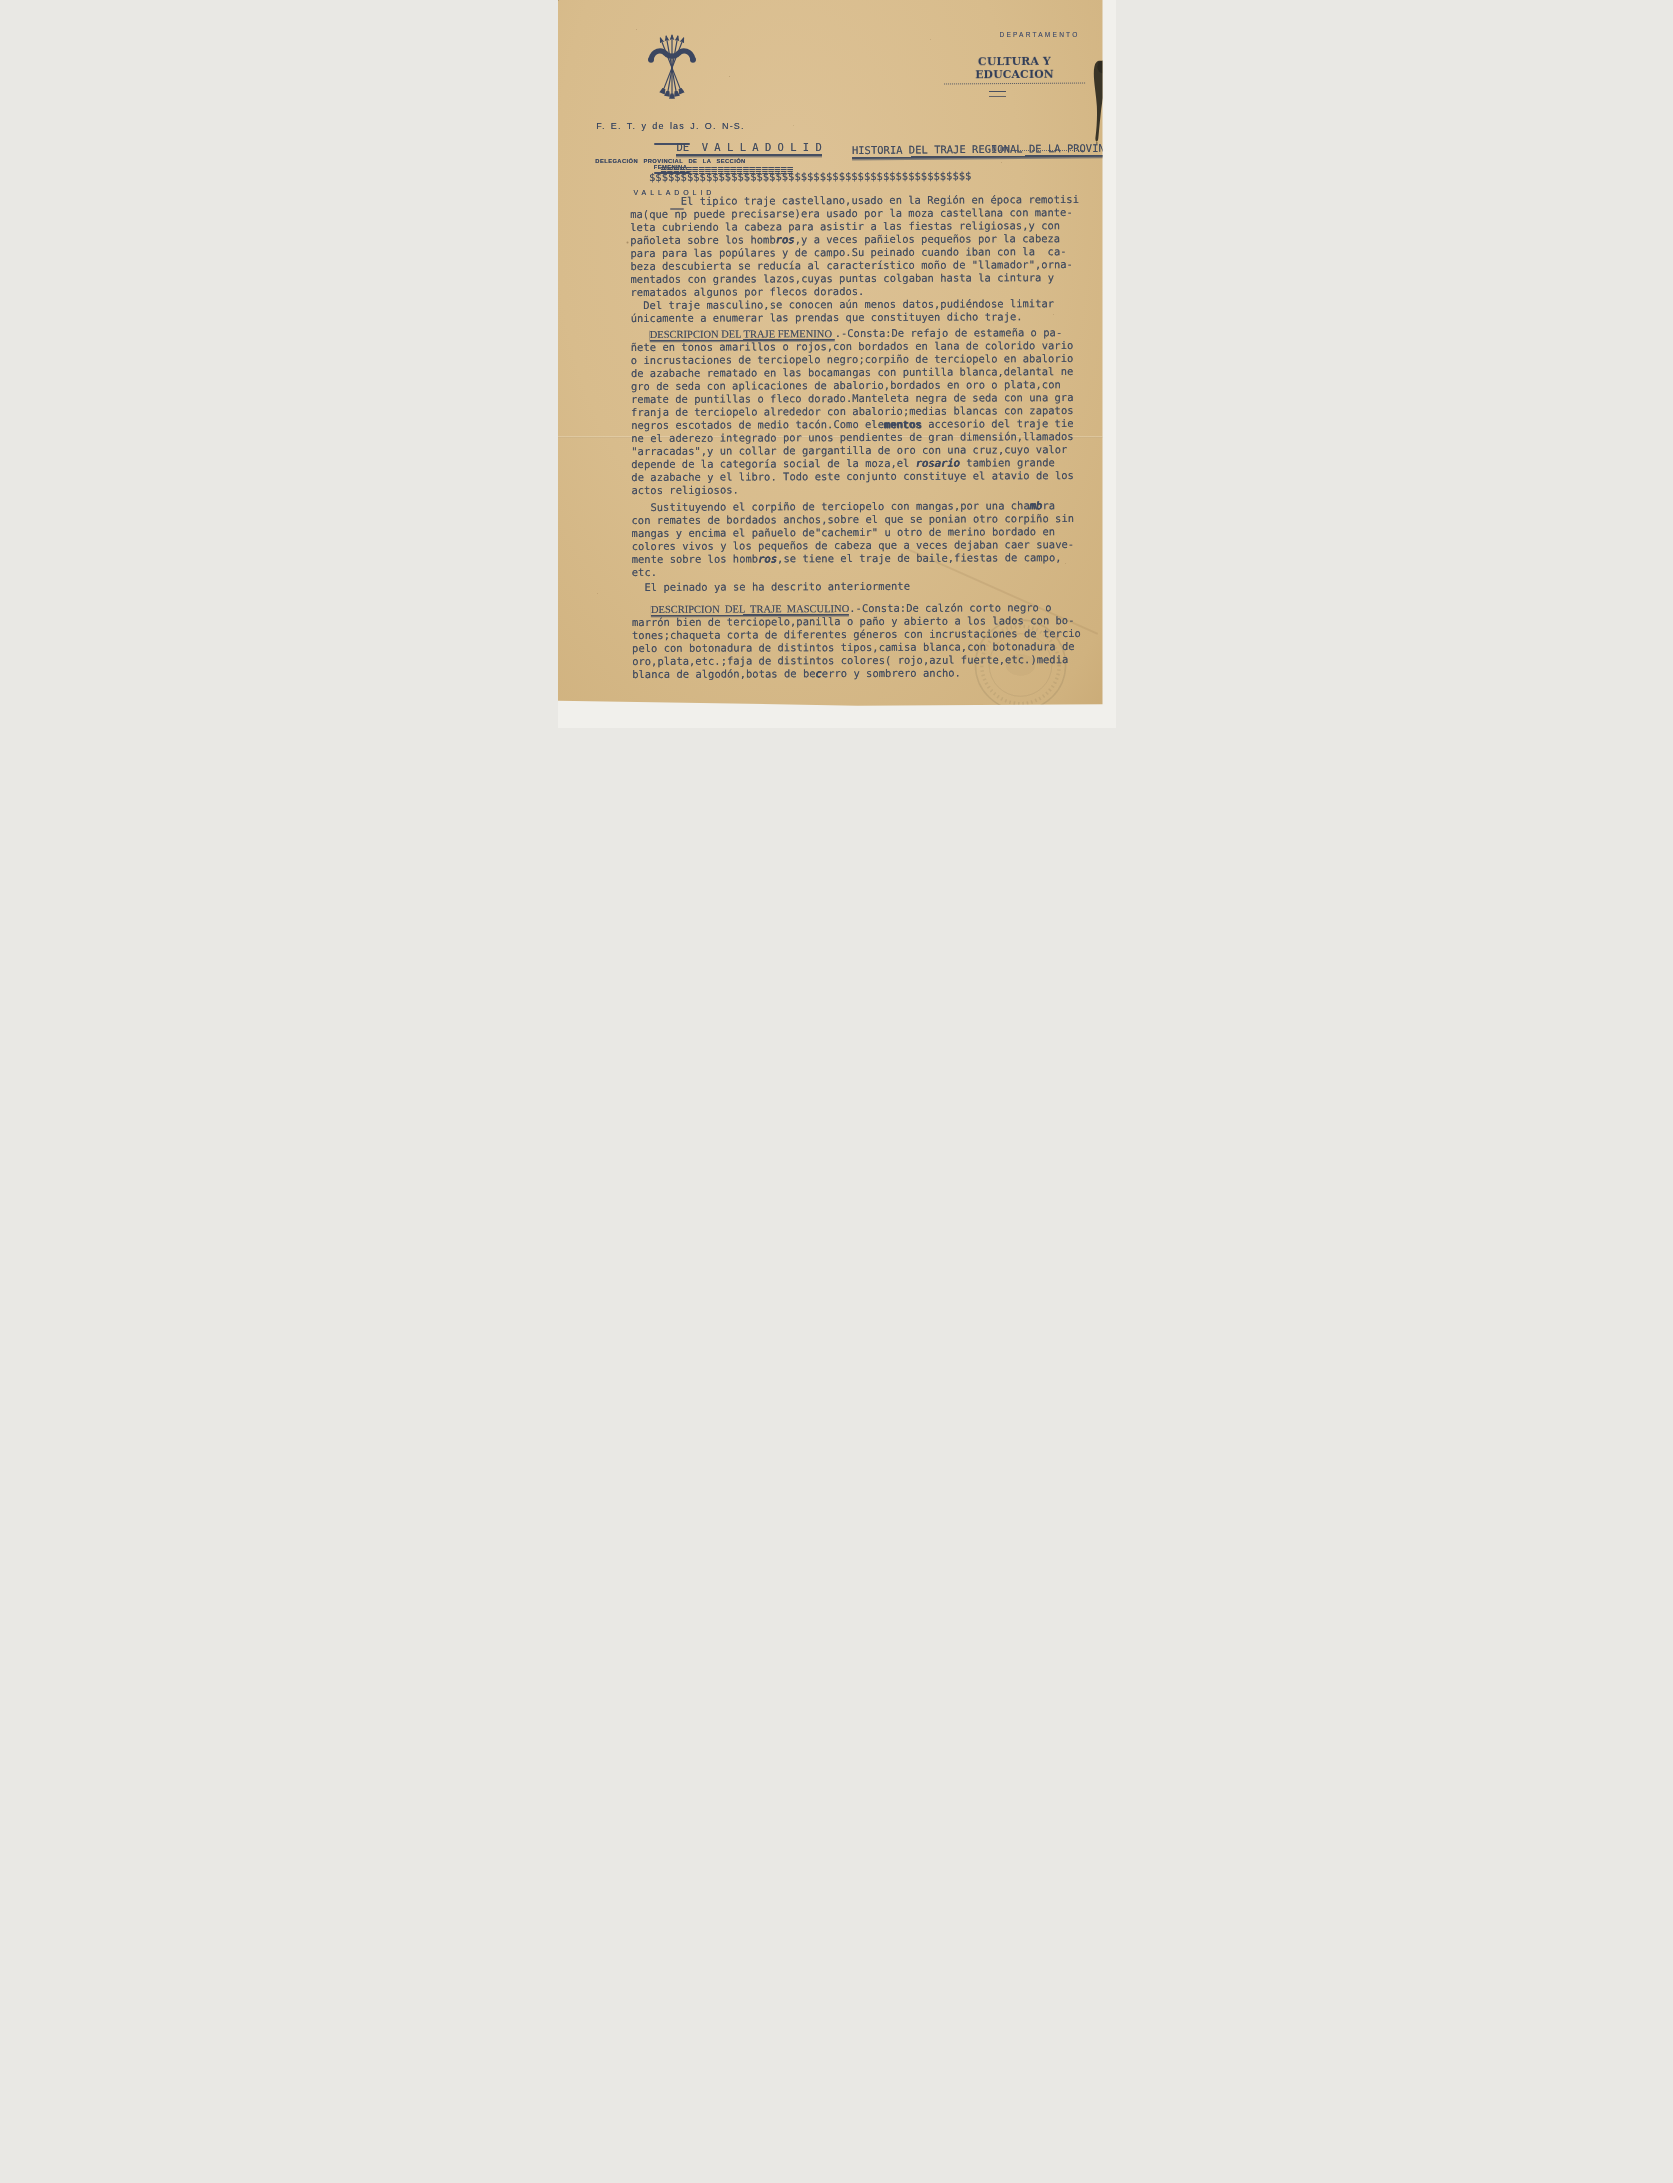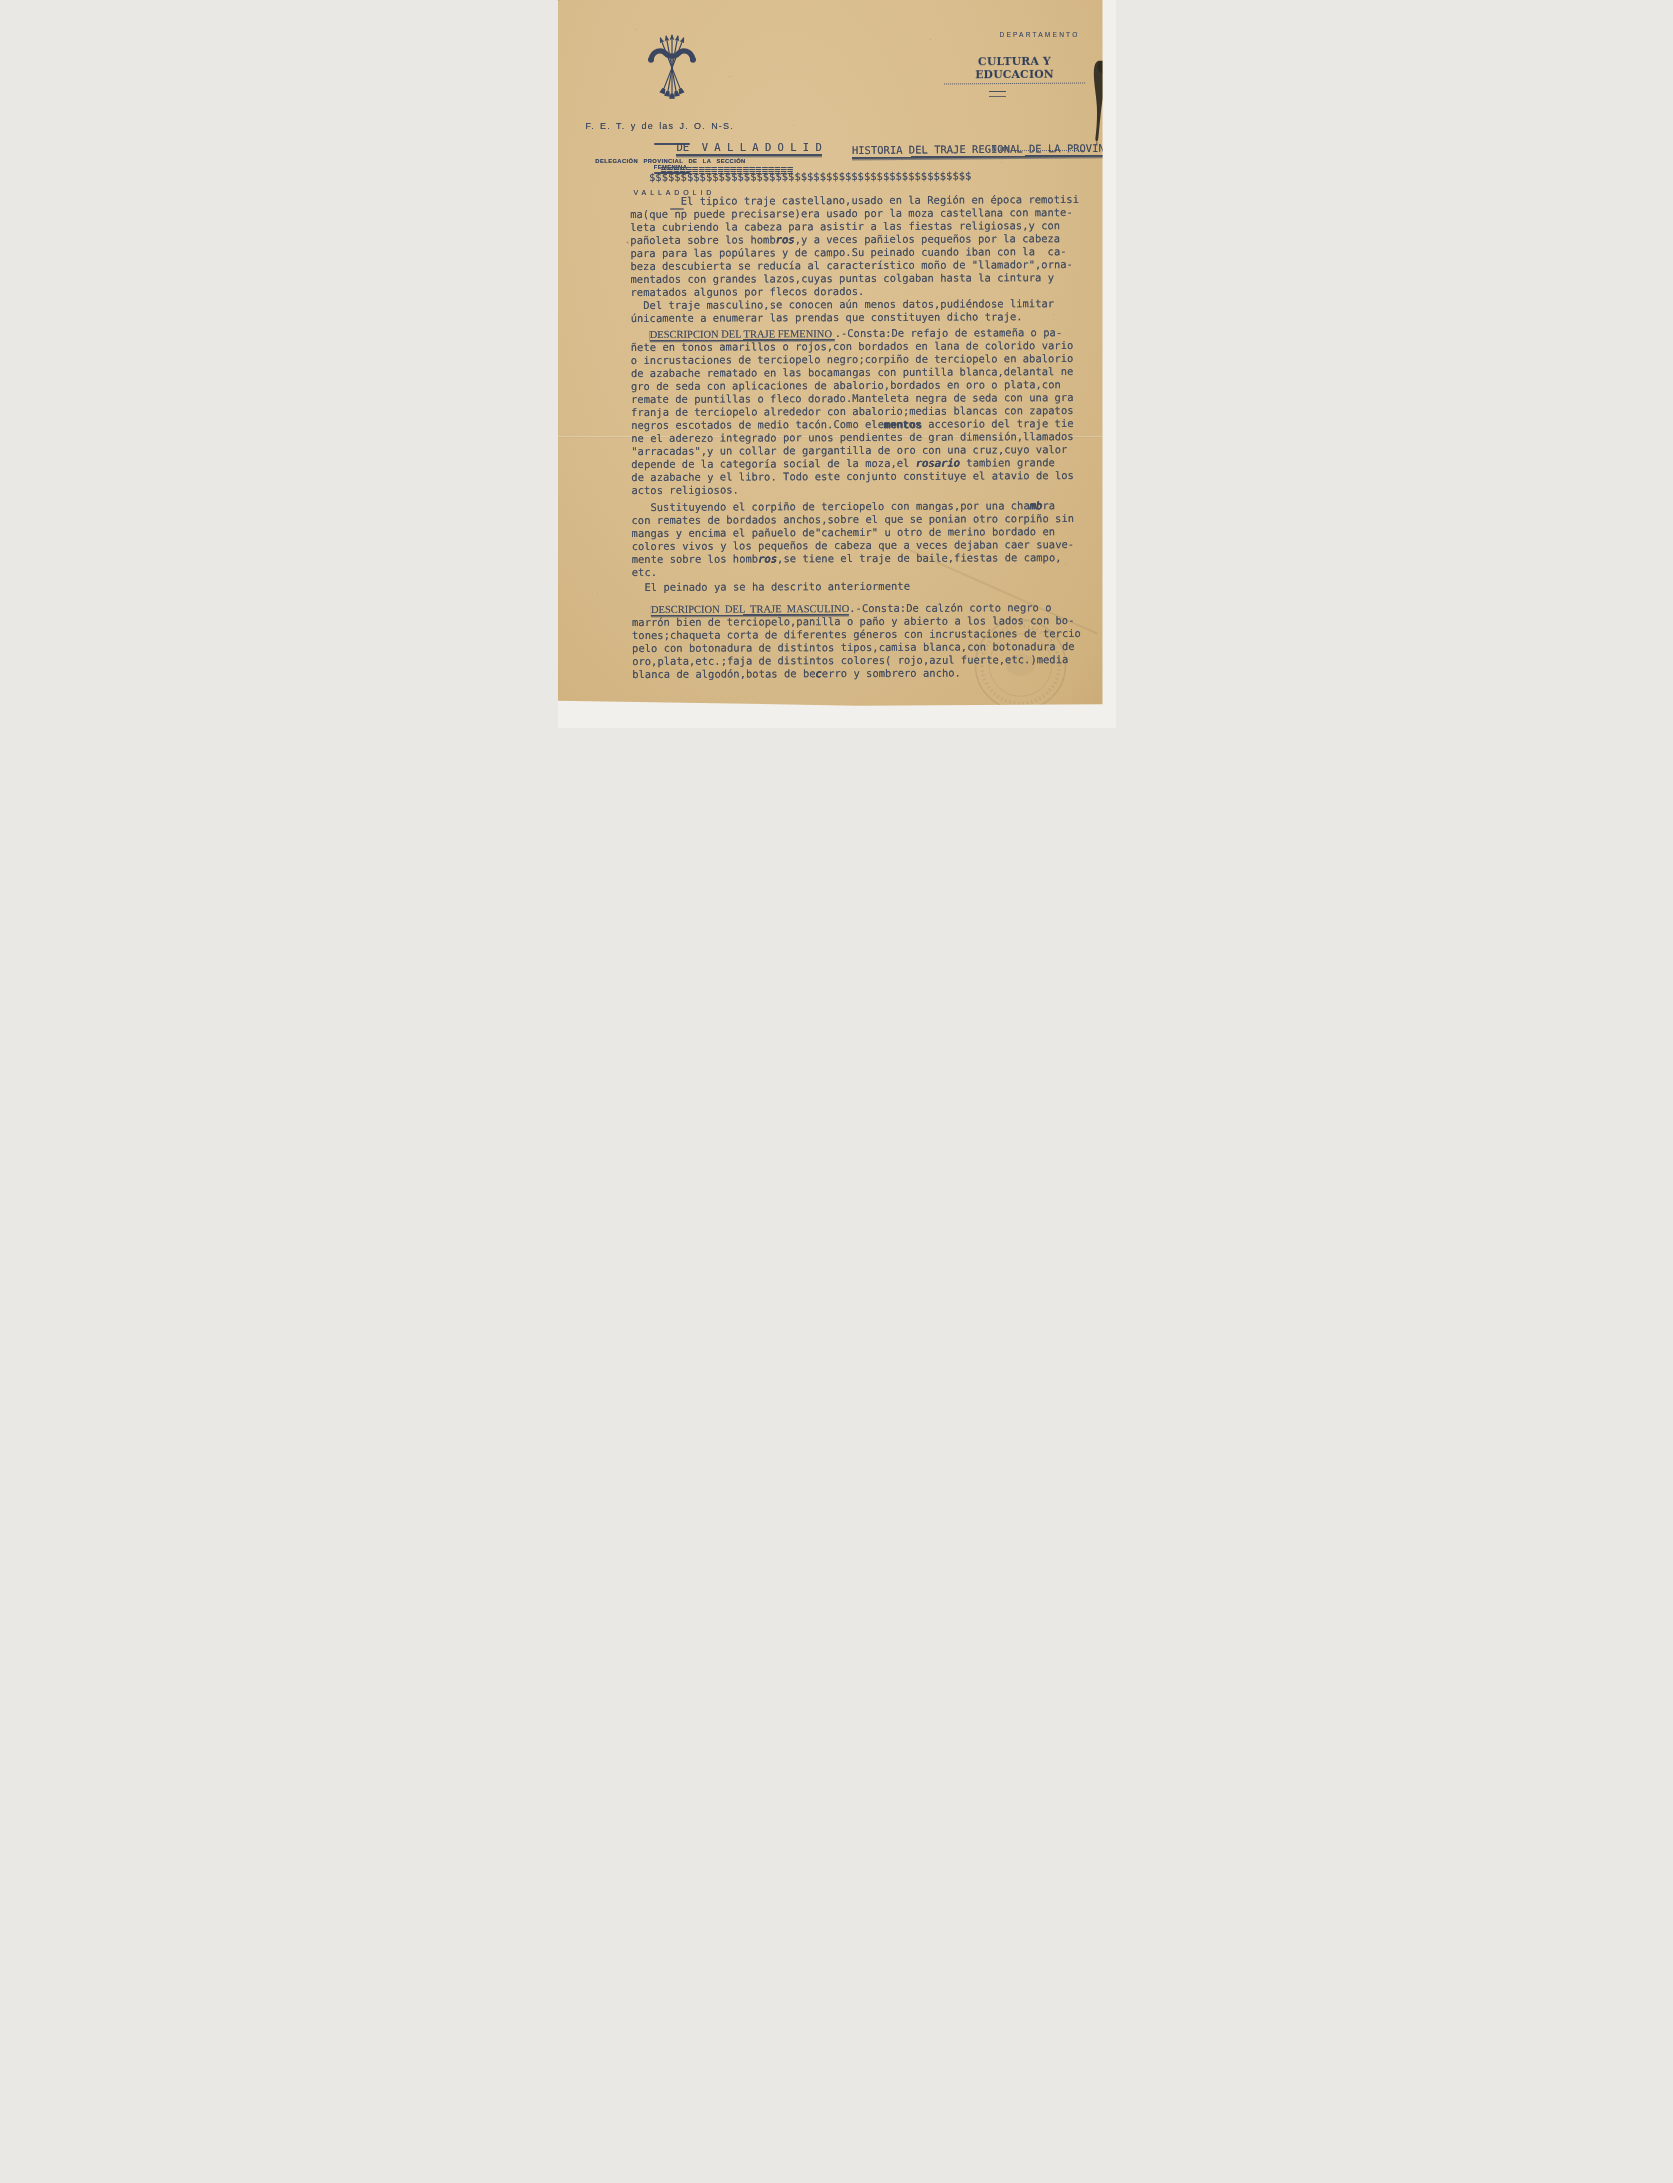--- a/index.html
+++ b/index.html
@@ -15,21 +15,21 @@
       39px 593px 0 rgba(95,65,30,.2), 235px 125px 0 rgba(95,65,30,.18), 372px 39px 0 rgba(95,65,30,.2),
       78px 29px 0 rgba(95,65,30,.25), 507px 563px 0 rgba(95,65,30,.2), 272px 355px 0 rgba(95,65,30,.16),
       154px 659px 0 rgba(95,65,30,.22), 431px 443px 0 rgba(95,65,30,.16);}
   .crease1{position:absolute;left:0;right:0;top:436px;height:2px;
            background:linear-gradient(180deg,rgba(255,246,225,.4),rgba(125,95,55,.16));filter:blur(0.3px);}
   .crease2{position:absolute;left:338px;top:590px;width:211px;height:1.5px;transform:rotate(24deg);
            background:rgba(125,95,55,.13);filter:blur(0.6px);}
   
   .lh{position:absolute;color:#33425f;}
   .emblem{position:absolute;left:88px;top:30px;width:52px;height:79px;}
-  .lh-org{left:28px;top:121px;width:170px;font-size:9px;letter-spacing:1.2px;
+  .lh-org{left:28px;top:121px;width:170px;text-align:center;font-size:9px;letter-spacing:1.2px;
           word-spacing:1.5px;text-shadow:0 0 0.3px rgba(51,66,95,.55);}
   .lh-rule{position:absolute;left:96px;width:36px;height:1.5px;background:rgba(48,63,94,.88);border-radius:1px;filter:blur(0.1px);}
   .lh-rule1{top:143px;} .lh-rule2{top:172px;}
   .lh-del{left:28px;top:158px;width:170px;text-align:center;font-size:5.8px;font-weight:700;
           letter-spacing:0.4px;word-spacing:3.4px;text-shadow:0 0 0.3px rgba(51,66,95,.5);}
   .lh-city{left:28px;top:189px;width:170px;text-align:center;font-size:7px;letter-spacing:3.9px;padding-left:3.9px;
            text-shadow:0 0 0.3px rgba(51,66,95,.5);}
   .lh-smudge{position:absolute;left:112px;top:208px;width:14.7px;height:2px;background:rgba(47,59,88,.55);
              border-radius:1px;filter:blur(0.4px);}
   

